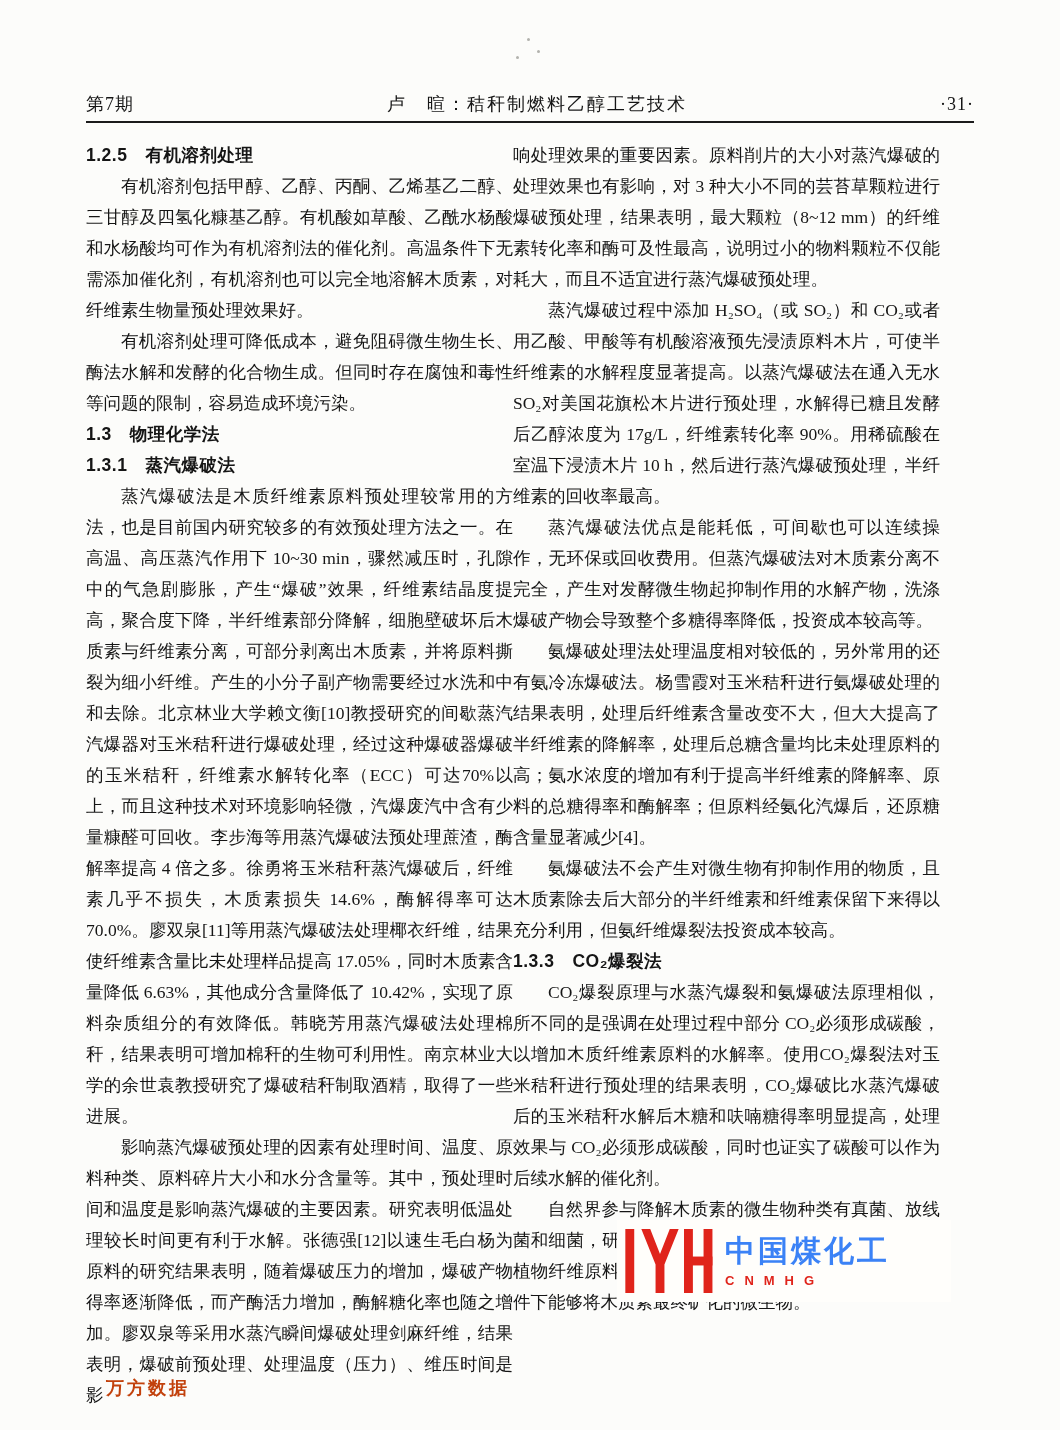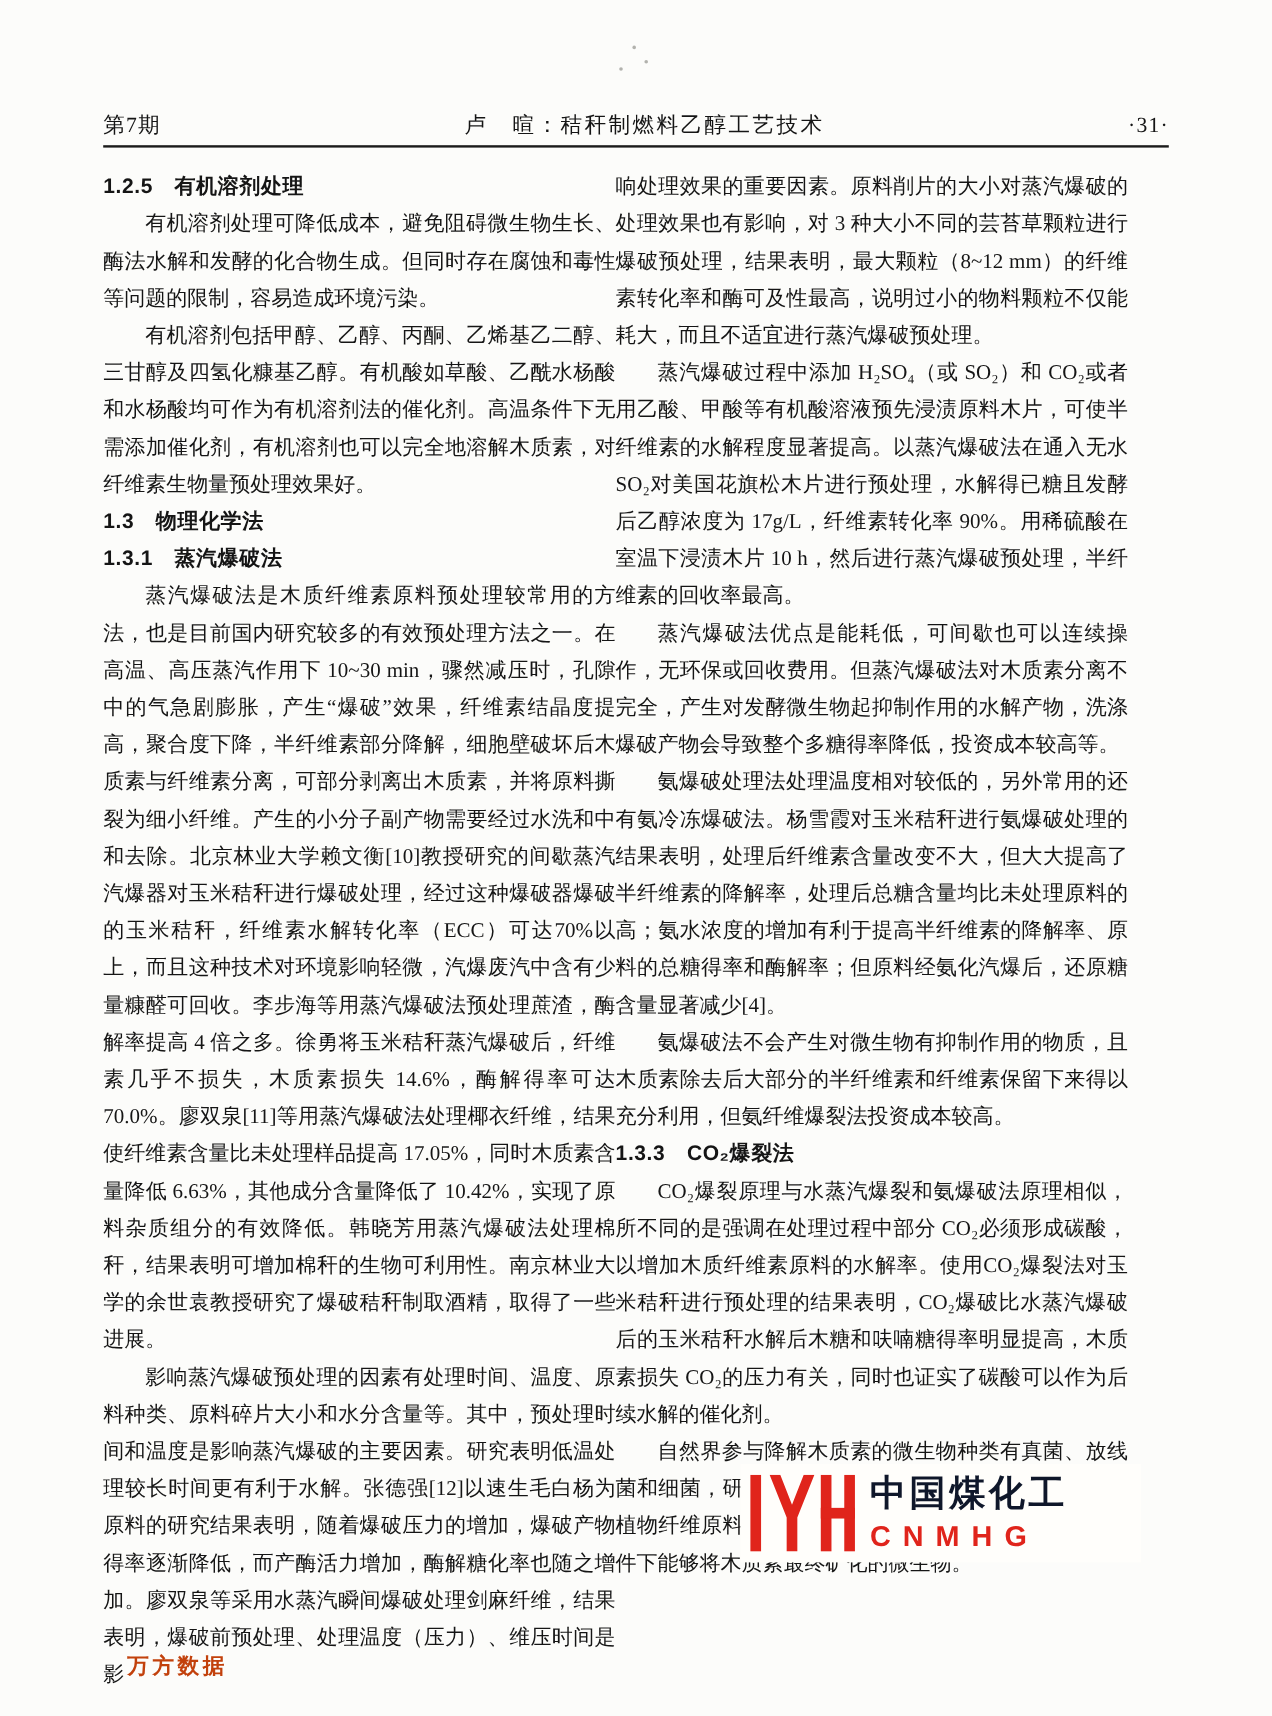--- a/index.html
+++ b/index.html
@@ -75,31 +75,31 @@
     background: #fffefb;
     display: flex;
     align-items: center;
     gap: 12px;
     padding: 3px 6px;
     z-index: 5;
   }
   .wm-logo { width: 90px; height: 64px; flex: 0 0 auto; }
   .wm-text { display: flex; flex-direction: column; }
   .wm-cn {
-    color: #0f172a;
+    color: #3b82f6;
     font-size: 30px;
     font-weight: 700;
     font-family: "Liberation Sans", "DejaVu Sans", sans-serif;
     letter-spacing: 3px;
     line-height: 1.15;
     white-space: nowrap;
   }
   .wm-en {
     color: #e0241b;
-    font-size: 24px;
+    font-size: 13px;
     font-weight: 700;
     font-family: "Liberation Sans", "DejaVu Sans", sans-serif;
     letter-spacing: 10px;
     line-height: 1.1;
     margin-top: 6px;
     white-space: nowrap;
   }
 
   
   .footer-mark {
@@ -122,36 +122,36 @@
   <span class="issue-label">第7期</span>
   <span class="running-title">卢　暄：秸秆制燃料乙醇工艺技术</span>
   <span class="page-number">·31·</span>
 </header>
 <div class="header-rule"></div>
 
 <main class="columns">
 
   <section class="col">
     <h3 class="h">1.2.5　有机溶剂处理</h3>
+    <p class="p">有机溶剂包括甲醇、乙醇、丙酮、乙烯基乙二醇、三甘醇及四氢化糠基乙醇。有机酸如草酸、乙酰水杨酸和水杨酸均可作为有机溶剂法的催化剂。高温条件下无需添加催化剂，有机溶剂也可以完全地溶解木质素，对纤维素生物量预处理效果好。</p>
     <p class="p">有机溶剂处理可降低成本，避免阻碍微生物生长、酶法水解和发酵的化合物生成。但同时存在腐蚀和毒性等问题的限制，容易造成环境污染。</p>
-    <p class="p">有机溶剂包括甲醇、乙醇、丙酮、乙烯基乙二醇、三甘醇及四氢化糠基乙醇。有机酸如草酸、乙酰水杨酸和水杨酸均可作为有机溶剂法的催化剂。高温条件下无需添加催化剂，有机溶剂也可以完全地溶解木质素，对纤维素生物量预处理效果好。</p>
     <h3 class="h">1.3　物理化学法</h3>
     <h3 class="h">1.3.1　蒸汽爆破法</h3>
     <p class="p">蒸汽爆破法是木质纤维素原料预处理较常用的方法，也是目前国内研究较多的有效预处理方法之一。在高温、高压蒸汽作用下 10~30 min，骤然减压时，孔隙中的气急剧膨胀，产生“爆破”效果，纤维素结晶度提高，聚合度下降，半纤维素部分降解，细胞壁破坏后木质素与纤维素分离，可部分剥离出木质素，并将原料撕裂为细小纤维。产生的小分子副产物需要经过水洗和中和去除。北京林业大学赖文衡[10]教授研究的间歇蒸汽汽爆器对玉米秸秆进行爆破处理，经过这种爆破器爆破的玉米秸秆，纤维素水解转化率（ECC）可达70%以上，而且这种技术对环境影响轻微，汽爆废汽中含有少量糠醛可回收。李步海等用蒸汽爆破法预处理蔗渣，酶解率提高 4 倍之多。徐勇将玉米秸秆蒸汽爆破后，纤维素几乎不损失，木质素损失 14.6%，酶解得率可达 70.0%。廖双泉[11]等用蒸汽爆破法处理椰衣纤维，结果使纤维素含量比未处理样品提高 17.05%，同时木质素含量降低 6.63%，其他成分含量降低了 10.42%，实现了原料杂质组分的有效降低。韩晓芳用蒸汽爆破法处理棉秆，结果表明可增加棉秆的生物可利用性。南京林业大学的余世袁教授研究了爆破秸秆制取酒精，取得了一些进展。</p>
     <p class="p">影响蒸汽爆破预处理的因素有处理时间、温度、原料种类、原料碎片大小和水分含量等。其中，预处理时间和温度是影响蒸汽爆破的主要因素。研究表明低温处理较长时间更有利于水解。张德强[12]以速生毛白杨为原料的研究结果表明，随着爆破压力的增加，爆破产物得率逐渐降低，而产酶活力增加，酶解糖化率也随之增加。廖双泉等采用水蒸汽瞬间爆破处理剑麻纤维，结果表明，爆破前预处理、处理温度（压力）、维压时间是影</p>
   </section>
 
   <section class="col">
     <p class="p cont">响处理效果的重要因素。原料削片的大小对蒸汽爆破的处理效果也有影响，对 3 种大小不同的芸苔草颗粒进行爆破预处理，结果表明，最大颗粒（8~12 mm）的纤维素转化率和酶可及性最高，说明过小的物料颗粒不仅能耗大，而且不适宜进行蒸汽爆破预处理。</p>
     <p class="p">蒸汽爆破过程中添加 H₂SO₄（或 SO₂）和 CO₂或者用乙酸、甲酸等有机酸溶液预先浸渍原料木片，可使半纤维素的水解程度显著提高。以蒸汽爆破法在通入无水 SO₂对美国花旗松木片进行预处理，水解得已糖且发酵后乙醇浓度为 17g/L，纤维素转化率 90%。用稀硫酸在室温下浸渍木片 10 h，然后进行蒸汽爆破预处理，半纤维素的回收率最高。</p>
     <p class="p">蒸汽爆破法优点是能耗低，可间歇也可以连续操作，无环保或回收费用。但蒸汽爆破法对木质素分离不完全，产生对发酵微生物起抑制作用的水解产物，洗涤爆破产物会导致整个多糖得率降低，投资成本较高等。</p>
     <p class="p">氨爆破处理法处理温度相对较低的，另外常用的还有氨冷冻爆破法。杨雪霞对玉米秸秆进行氨爆破处理的结果表明，处理后纤维素含量改变不大，但大大提高了半纤维素的降解率，处理后总糖含量均比未处理原料的高；氨水浓度的增加有利于提高半纤维素的降解率、原料的总糖得率和酶解率；但原料经氨化汽爆后，还原糖含量显著减少[4]。</p>
     <p class="p">氨爆破法不会产生对微生物有抑制作用的物质，且木质素除去后大部分的半纤维素和纤维素保留下来得以充分利用，但氨纤维爆裂法投资成本较高。</p>
     <h3 class="h">1.3.3　CO₂爆裂法</h3>
-    <p class="p">CO₂爆裂原理与水蒸汽爆裂和氨爆破法原理相似，所不同的是强调在处理过程中部分 CO₂必须形成碳酸，以增加木质纤维素原料的水解率。使用CO₂爆裂法对玉米秸秆进行预处理的结果表明，CO₂爆破比水蒸汽爆破后的玉米秸秆水解后木糖和呋喃糖得率明显提高，木质素损失 CO₂的压力有关，同时也证实了碳酸可以作为后续水解的催化剂。</p>
+    <p class="p">CO₂爆裂原理与水蒸汽爆裂和氨爆破法原理相似，所不同的是强调在处理过程中部分 CO₂必须形成碳酸，以增加木质纤维素原料的水解率。使用CO₂爆裂法对玉米秸秆进行预处理的结果表明，CO₂爆破比水蒸汽爆破后的玉米秸秆水解后木糖和呋喃糖得率明显提高，处理效果与 CO₂必须形成碳酸，同时也证实了碳酸可以作为后续水解的催化剂。</p>
 
     <div class="p-wrap">
       <p class="p">自然界参与降解木质素的微生物种类有真菌、放线菌和细菌，研究表明，若干种担子菌类有选择性地降解植物纤维原料中的木质素，也是已知唯一的在纯培养条件下能够将木质素最终矿化的微生物。</p>
 
       <div class="brand-watermark">
         <svg class="wm-logo" viewBox="0 0 100 72" aria-hidden="true">
           <g fill="#e0241b">
             <rect x="2" y="0" width="10" height="72"></rect>
             <polygon points="20,0 30,0 41,28 52,0 62,0 46,40 46,72 36,72 36,40"></polygon>
             <rect x="68" y="0" width="10" height="72"></rect>

